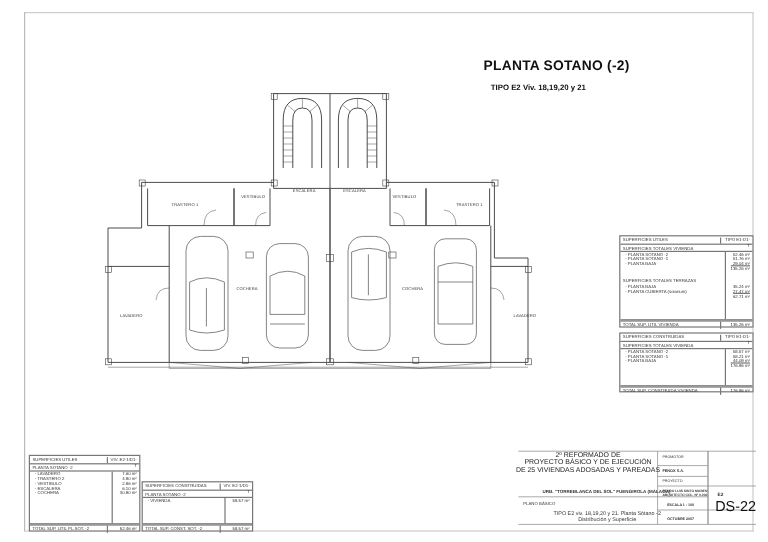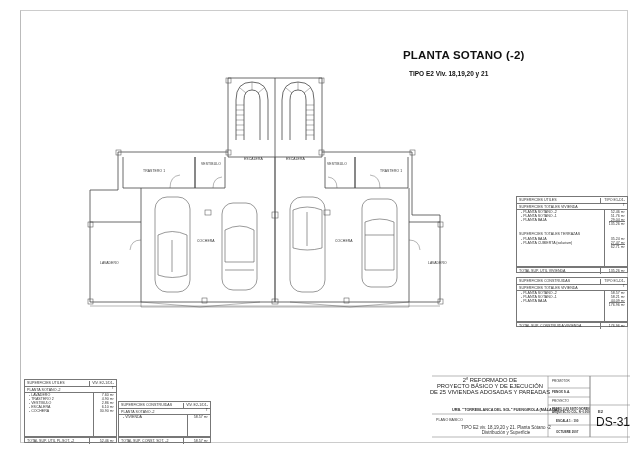--- a/index.html
+++ b/index.html
@@ -299,13 +299,13 @@
 <div class="tb" style="left:552px;top:379px;font-size:3px;">PROMOTOR</div>
 <div class="tb" style="left:552px;top:390px;font-size:3.2px;font-weight:bold;">FENOX S.A.</div>
 <div class="tb" style="left:552px;top:399px;font-size:3px;">PROYECTO</div>
 <div class="tb" style="left:552px;top:408px;font-size:2.8px;font-weight:bold;line-height:3px;">
   <div>PEDRO LUIS SINTO MOREN</div>
   <div>ARQUITECTO COL. Nº 0.000</div>
 </div>
 <div class="tb" style="left:556px;top:419px;font-size:3px;font-weight:bold;">ESCALA 1 : 100</div>
 <div class="tb" style="left:556px;top:430px;font-size:3px;font-weight:bold;">OCTUBRE 2007</div>
 <div class="tb" style="left:598px;top:409px;font-size:4px;font-weight:bold;">E2</div>
-<div class="sheet">DS-31</div>
+<div class="sheet">DS-22</div>
 
 </body></html>

